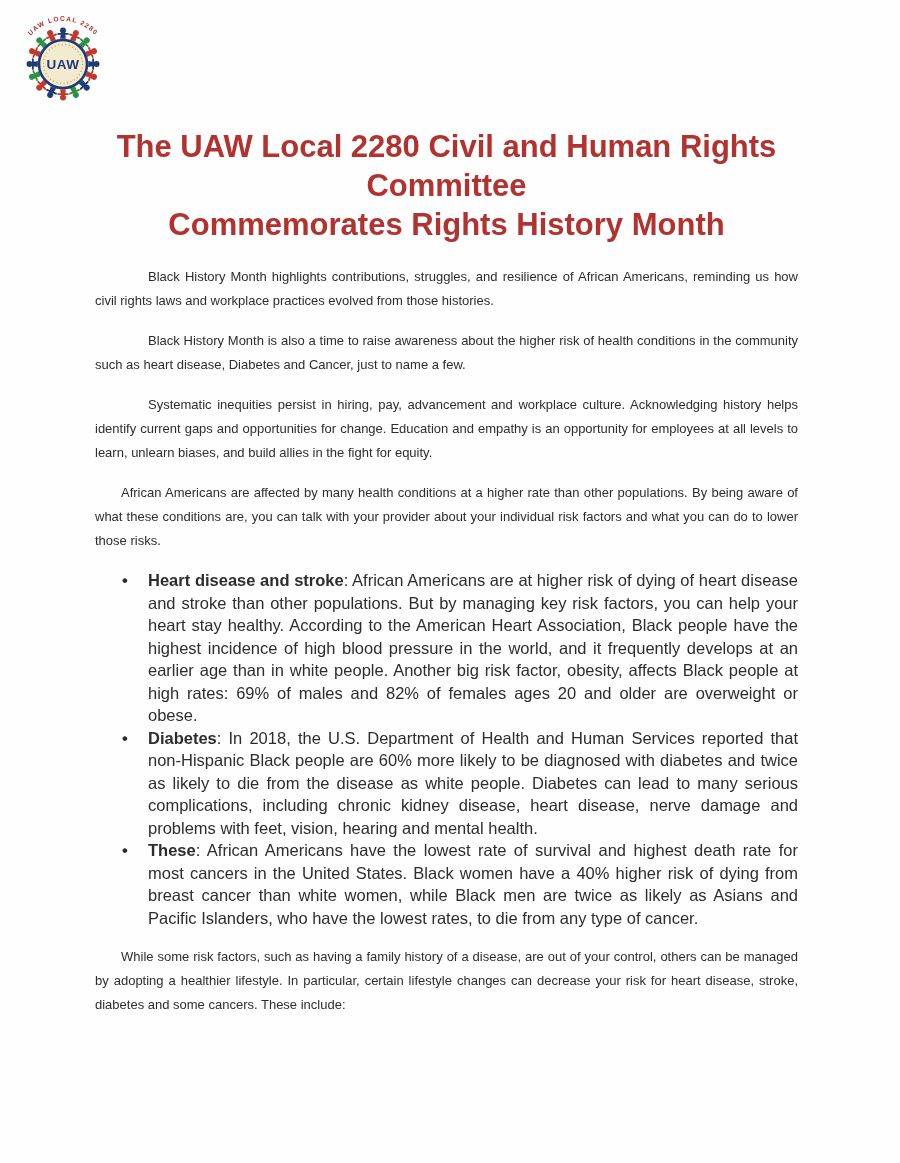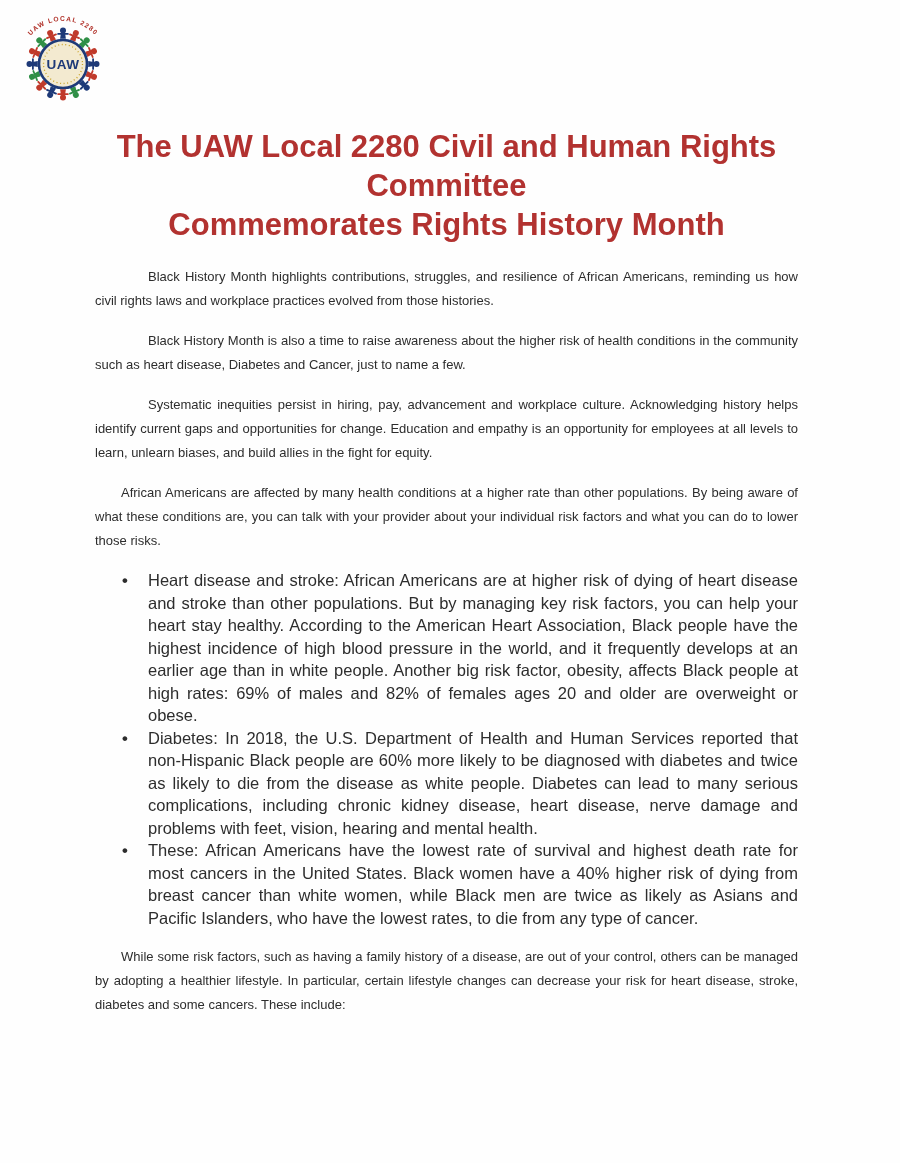--- a/index.html
+++ b/index.html
@@ -47,21 +47,21 @@
     line-height:22.5px;
     text-align:justify;
   }
   ul.health-list li::before{
     content:"\2022";
     position:absolute;
     left:27px;
     top:0;
     font-weight:bold;
   }
-  .lead-in{font-weight:normal;}
+  .lead-in{font-weight:bold;}
   .over{
     margin-top:2px;
     text-align:center;
     font-size:16.5px;
     line-height:24px;
   }
   .over-inner{display:inline-block;}
 </style>
 </head>
 <body>

